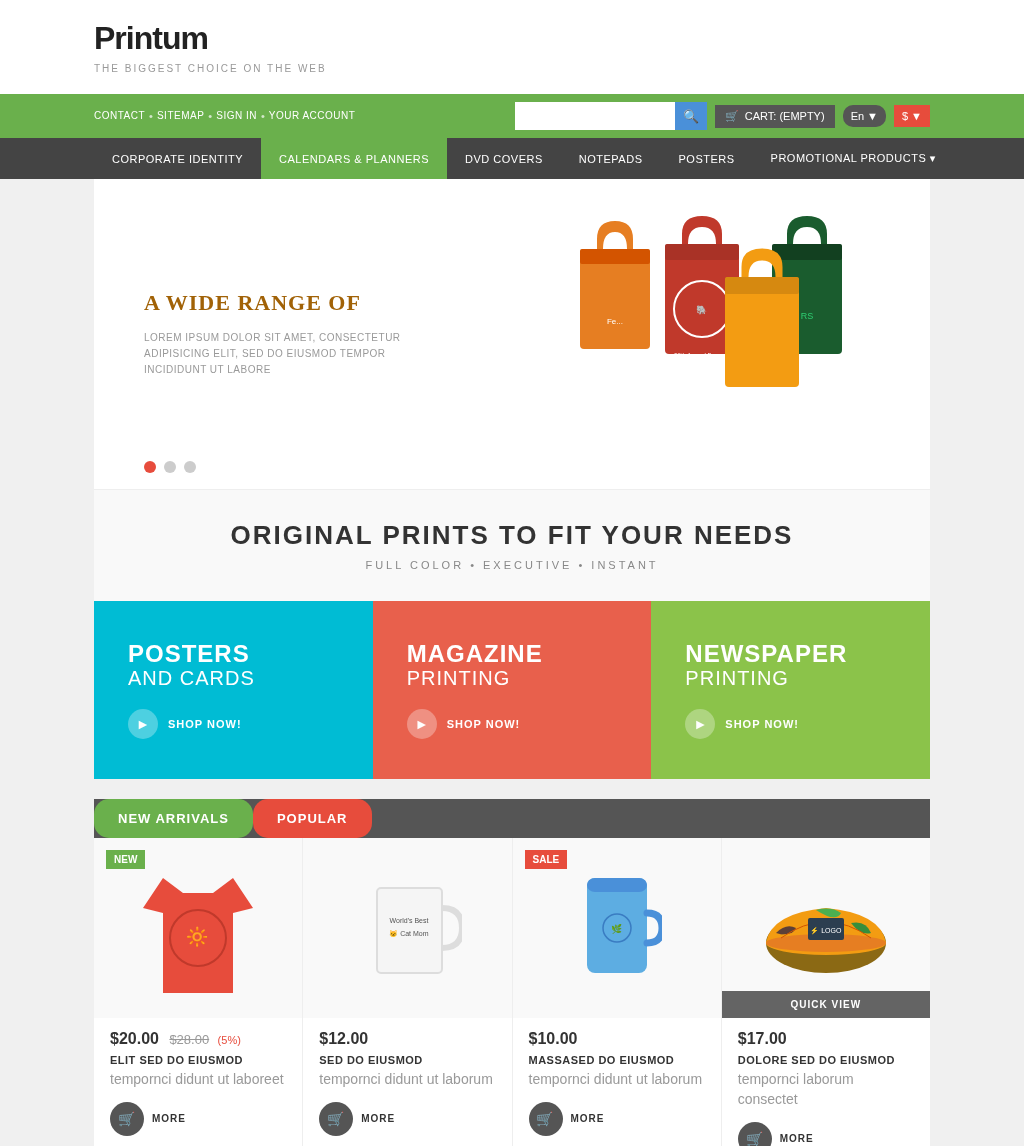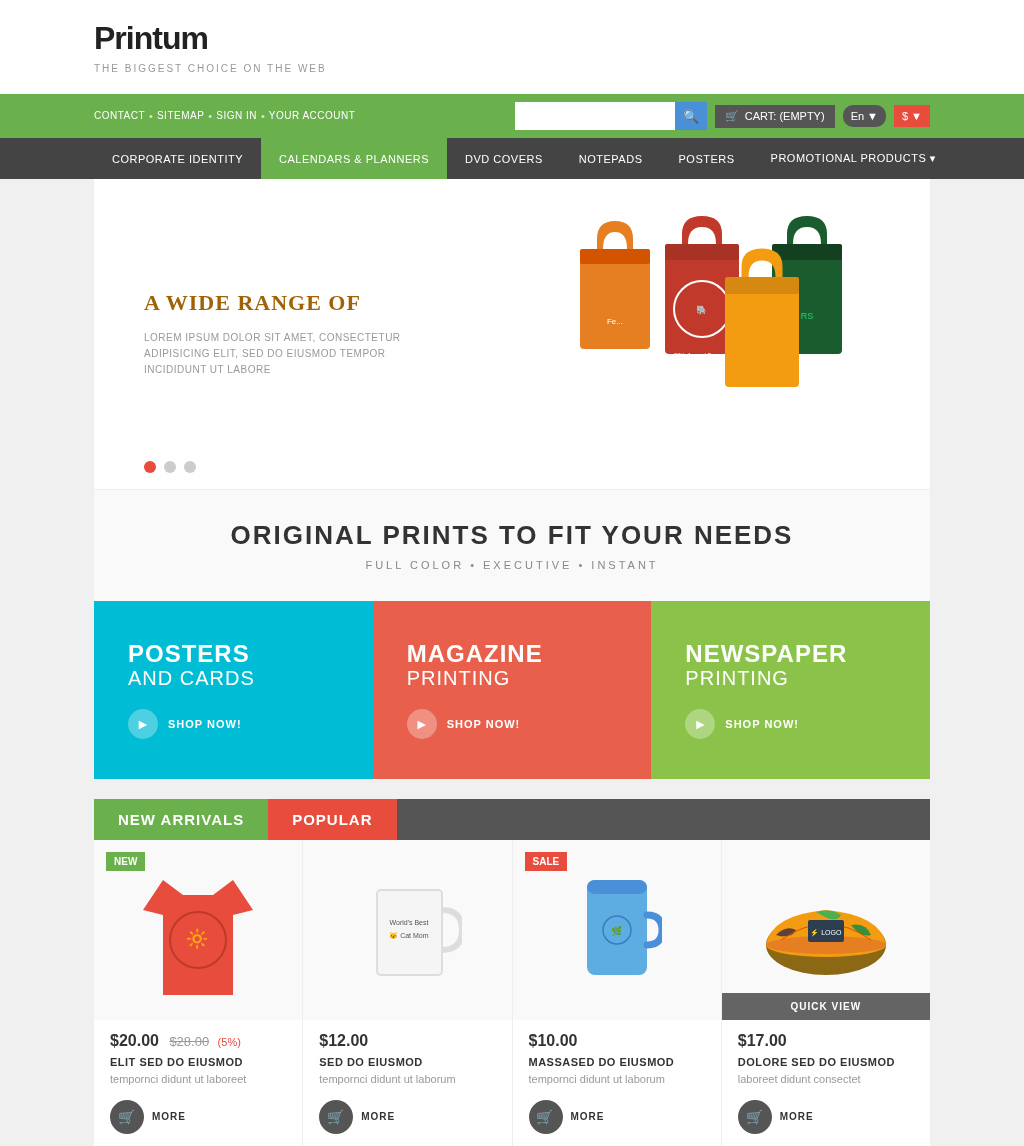--- a/index.html
+++ b/index.html
@@ -292,26 +292,27 @@
     .product-section {
       margin: 0 94px;
       margin-top: 20px;
     }
     .product-tabs {
       display: flex;
       background: #555;
     }
     .tab {
       padding: 12px 24px;
-      font-size: 15px;
+      font-size: 13px;
       font-weight: bold;
       text-transform: uppercase;
       letter-spacing: 1px;
       cursor: pointer;
       color: #fff;
+      border-radius: 15px;
     }
     .tab.active-new { background: #6ab04c; color: #fff; }
     .tab.active-pop { background: #e74c3c; color: #fff; }
     .tab.active-best { background: #00bcd4; color: #fff; }
 
     
     .product-grid {
       display: flex;
       gap: 0;
       background: #fff;
@@ -384,21 +385,21 @@
     }
     .product-name {
       font-size: 11px;
       font-weight: bold;
       color: #333;
       text-transform: uppercase;
       margin-top: 6px;
       letter-spacing: 0.5px;
     }
     .product-desc {
-      font-size: 11px;
+      font-size: 14px;
       color: #999;
       margin-top: 4px;
       line-height: 1.4;
     }
     .add-to-cart-btn {
       display: flex;
       align-items: center;
       gap: 8px;
       margin-top: 12px;
       margin-left: 16px;
@@ -660,21 +661,21 @@
             <rect x="52" y="50" width="36" height="22" rx="2" fill="#2c3e50"></rect>
             <text x="70" y="65" text-anchor="middle" fill="white" font-size="7">⚡ LOGO</text>
           </svg>
           <div class="quick-view-overlay">QUICK VIEW</div>
         </div>
         <div class="product-info">
           <div>
             <span class="product-price">$17.00</span>
           </div>
           <div class="product-name">DOLORE SED DO EIUSMOD</div>
-          <div class="product-desc">laboreet didunt consectet</div>
+          <div class="product-desc">tempornci laborum consectet</div>
         </div>
         <button class="add-to-cart-btn">
           <div class="cart-circle">🛒</div>
           <span class="more-text">MORE</span>
         </button>
       </div>
 
     </div>
   </div>
 

